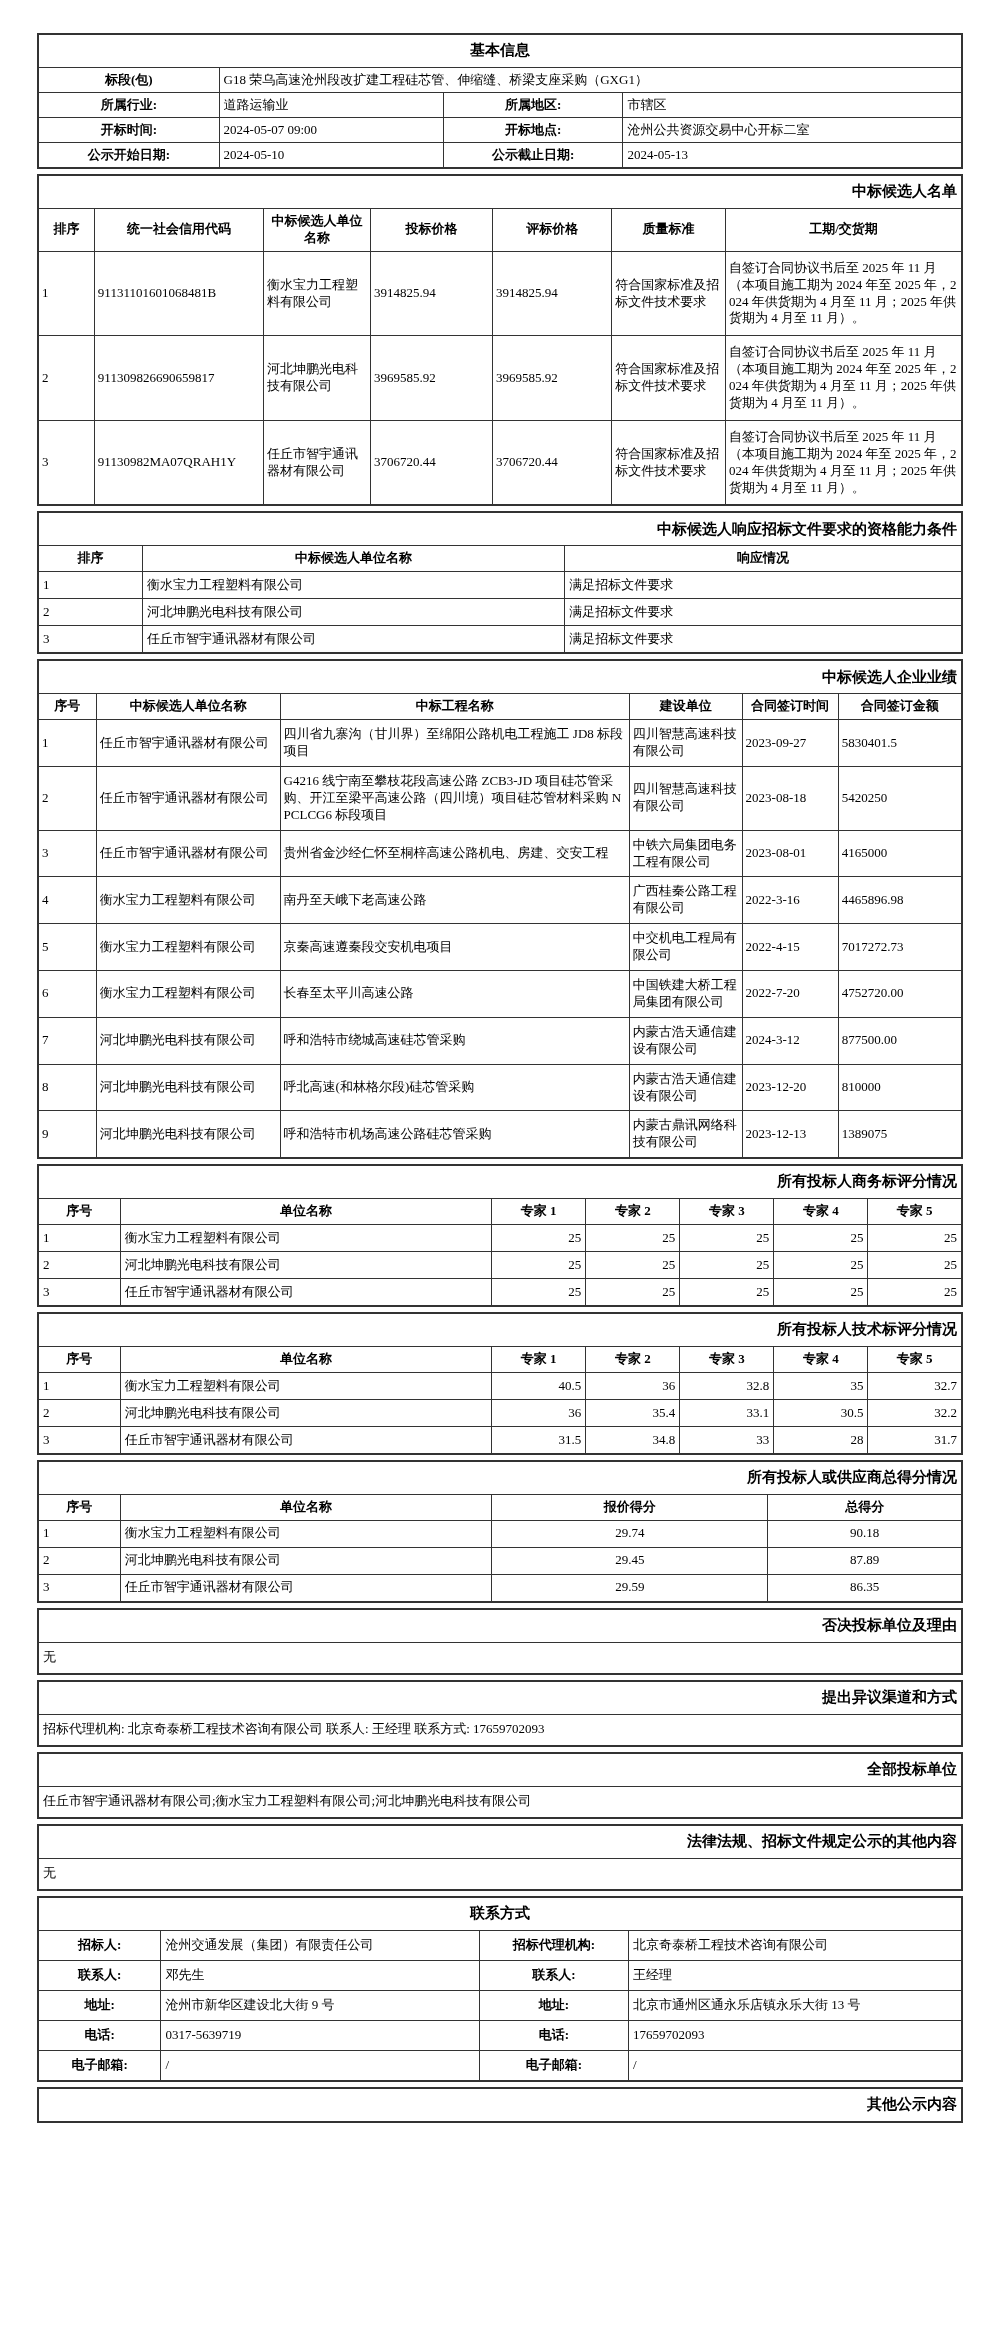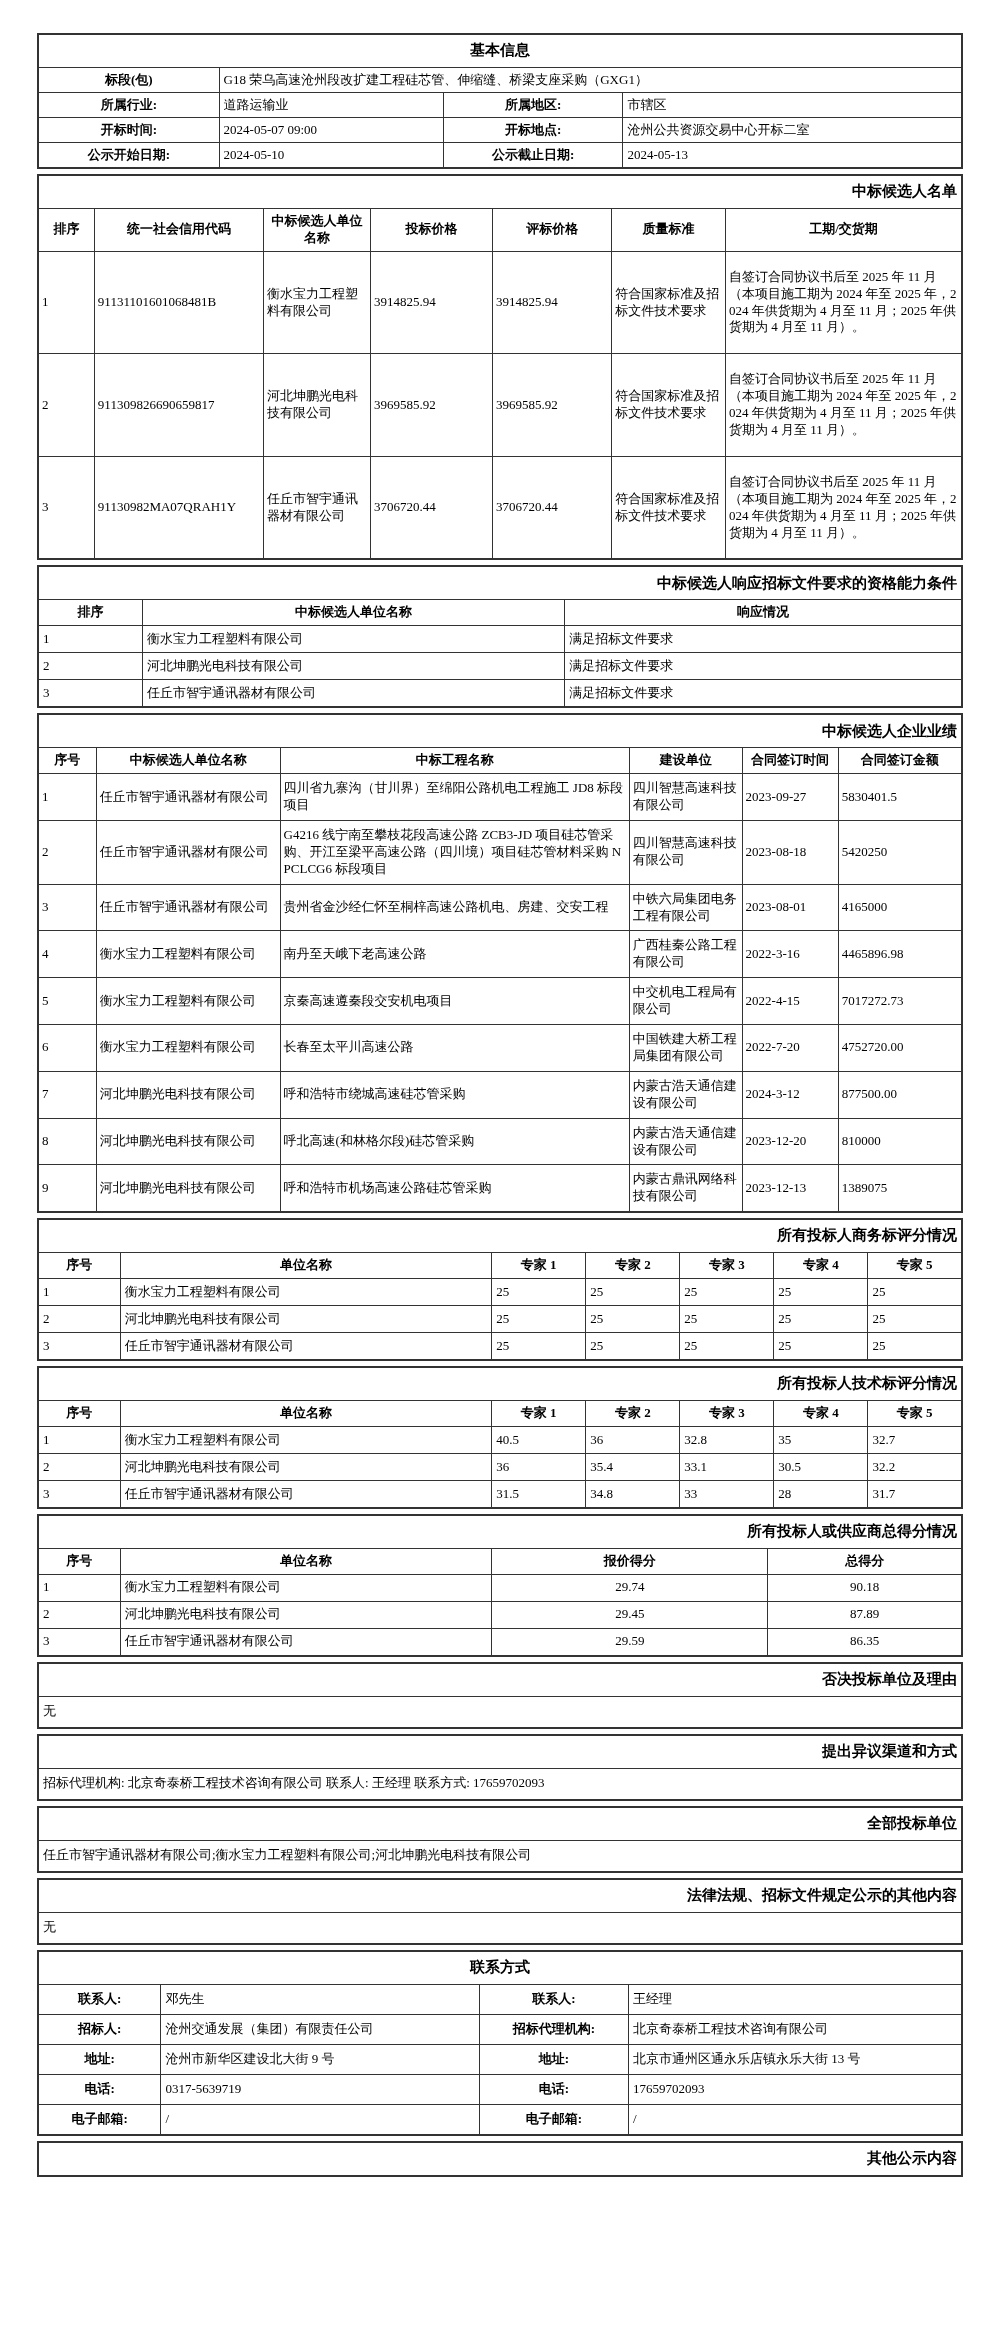--- a/index.html
+++ b/index.html
@@ -17,24 +17,24 @@
     border:1px solid #333; padding:2px 4px;
     vertical-align:middle; word-break:break-all; line-height:1.3;
     font-weight:normal; text-align:left;
   }
   .tbl th { text-align:center; font-weight:bold; padding:4px 2px; }
   tr.title td {
     text-align:right; font-weight:bold; font-size:15px; height:28px;
   }
   .kv4 td:nth-child(odd) { text-align:center; font-weight:bold; }
   .basic td { height:20px; }
-  .cands tbody.data td { padding:17px 3px;margin-top:8px; }
+  .cands tbody.data td { padding:8px 3px;margin-top:8px; }
   .perf tbody.data td { padding:6px 3px; }
   .qual td, .scores td, .totals td { height:22px; }
-  .scores tbody.data td:nth-child(n+3) { text-align:left; }
+  .scores tbody.data td:nth-child(n+3) { text-align:right; }
   .totals tbody.data td:nth-child(3),
   .totals tbody.data td:nth-child(4) { text-align:center; }
   .content-row td { height:26px; }
   .contact td { height:25px; }
 </style>
 </head>
 <body>
 
 <div class="page">
 
@@ -463,32 +463,32 @@
         <col style="width:16.1%">
         <col style="width:36.1%">
       </colgroup>
     <tbody>
       <tr class="title">
         <td colspan="4">联系方式</td>
       </tr>
     </tbody>
     <tbody class="data">
         <tr>
+          <td>招标人:</td>
+          <td>沧州交通发展（集团）有限责任公司</td>
+          <td>招标代理机构:</td>
+          <td>北京奇泰桥工程技术咨询有限公司</td>
+        </tr>
+        <tr>
           <td>联系人:</td>
           <td>邓先生</td>
           <td>联系人:</td>
           <td>王经理</td>
         </tr>
         <tr>
-          <td>招标人:</td>
-          <td>沧州交通发展（集团）有限责任公司</td>
-          <td>招标代理机构:</td>
-          <td>北京奇泰桥工程技术咨询有限公司</td>
-        </tr>
-        <tr>
           <td>地址:</td>
           <td>沧州市新华区建设北大街 9 号</td>
           <td>地址:</td>
           <td>北京市通州区通永乐店镇永乐大街 13 号</td>
         </tr>
         <tr>
           <td>电话:</td>
           <td>0317-5639719</td>
           <td>电话:</td>
           <td>17659702093</td>

